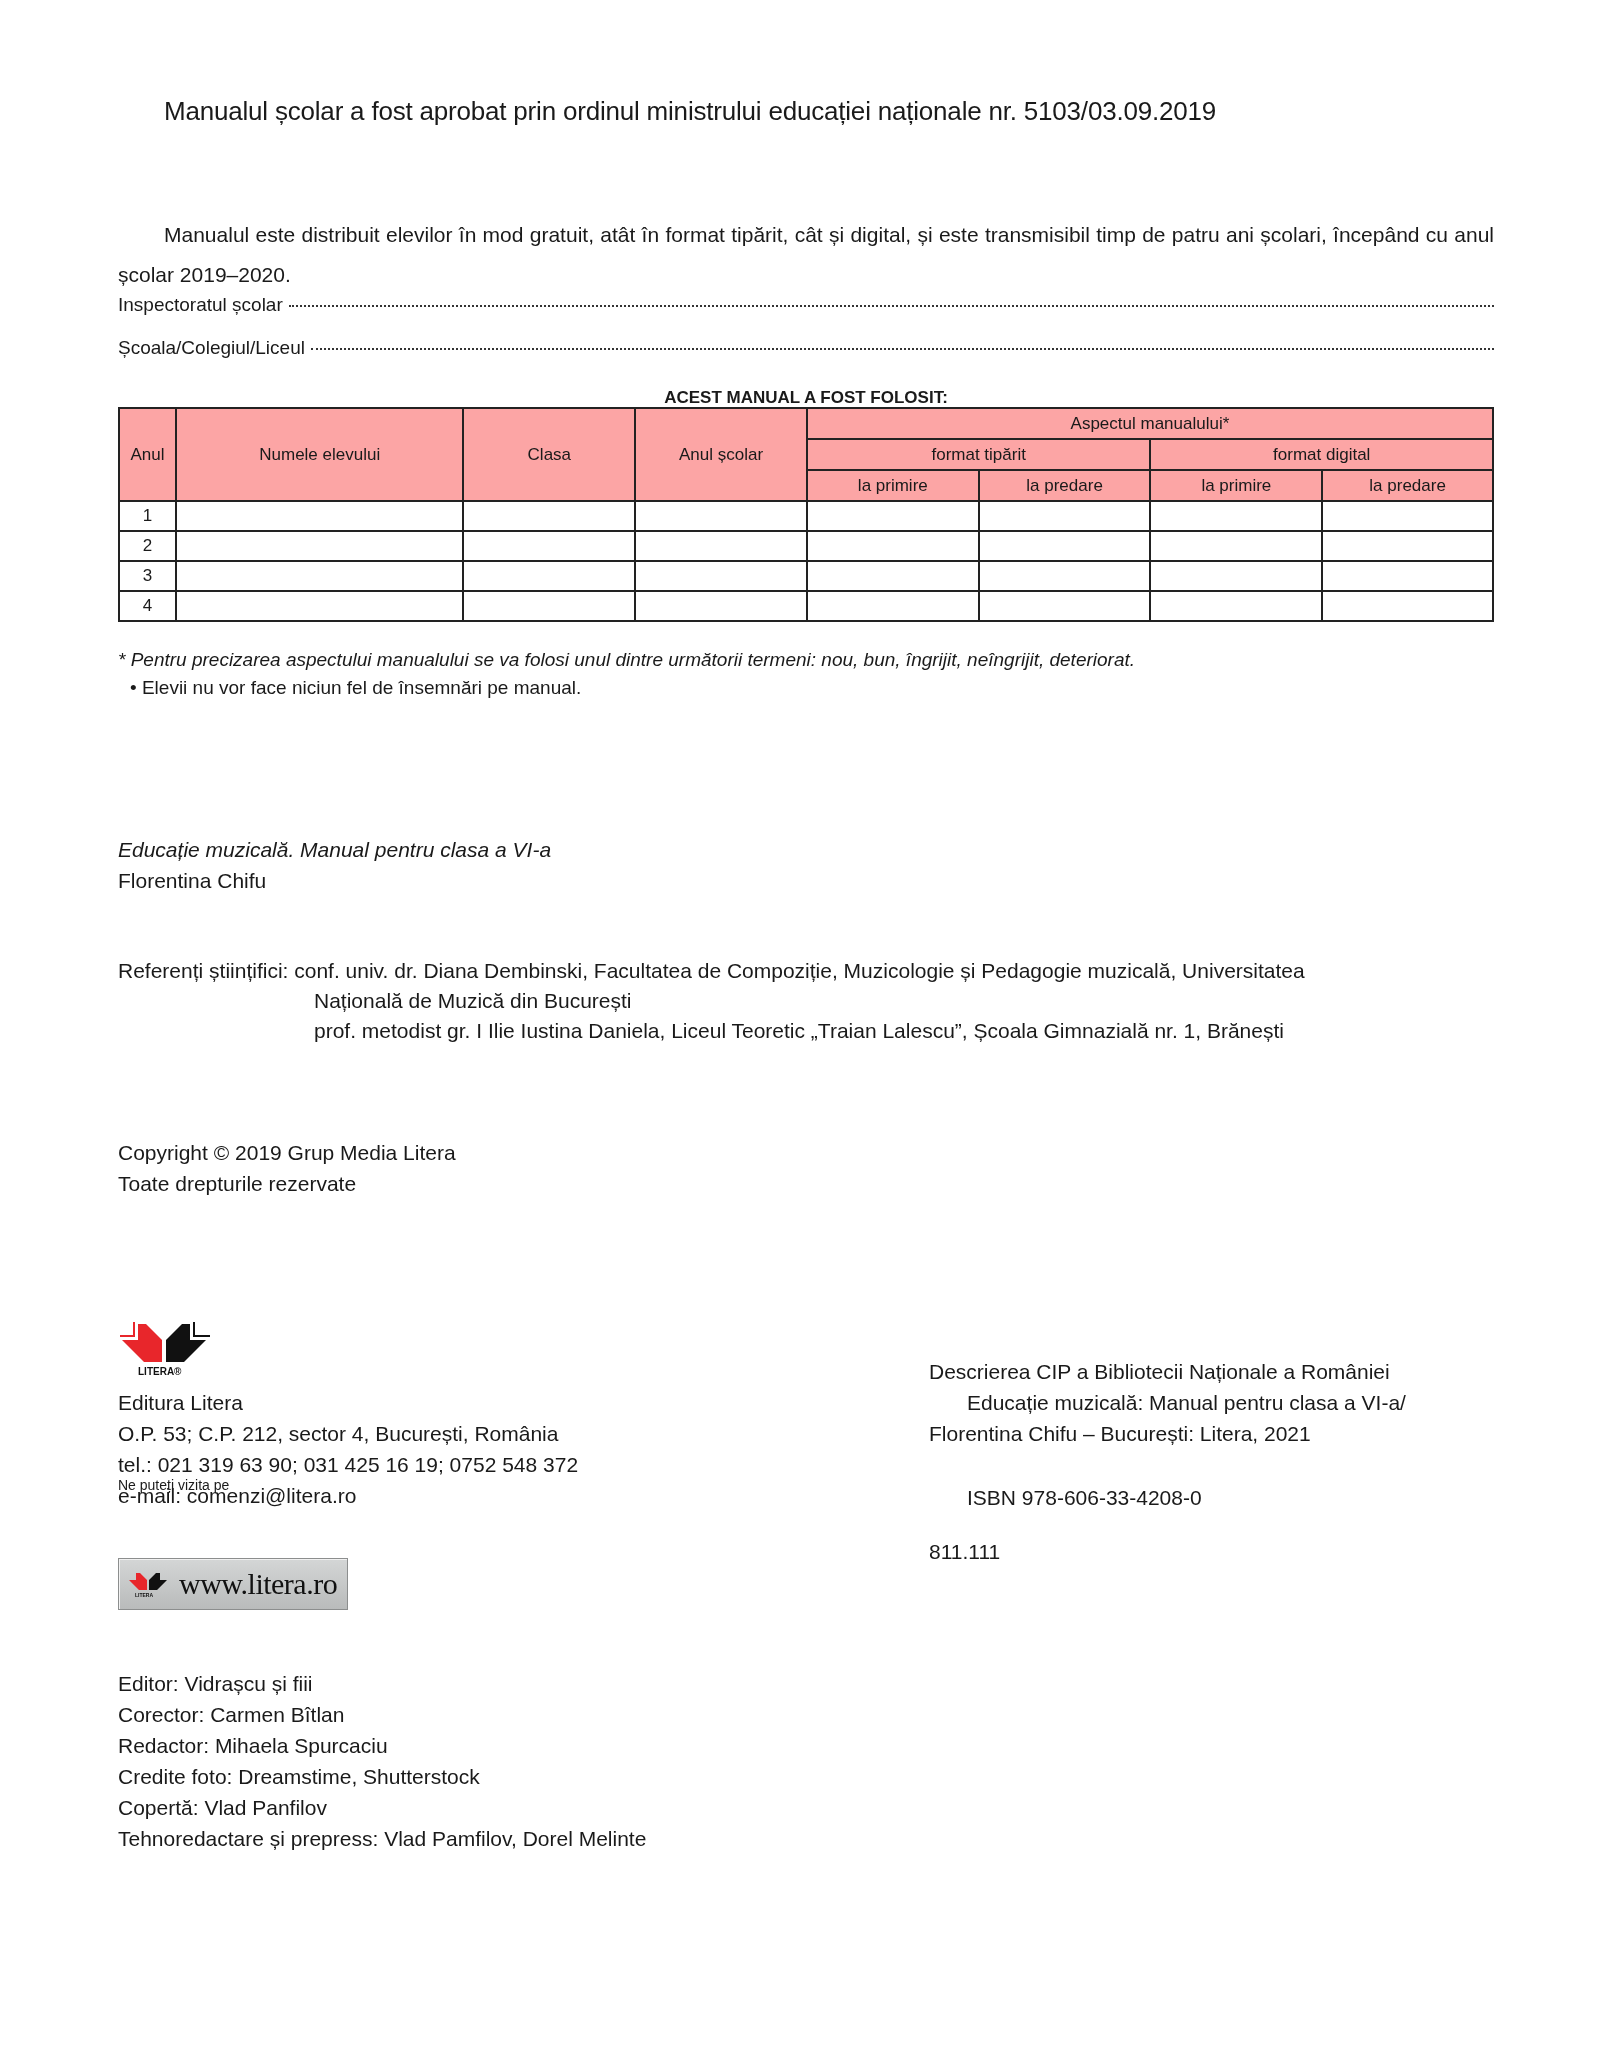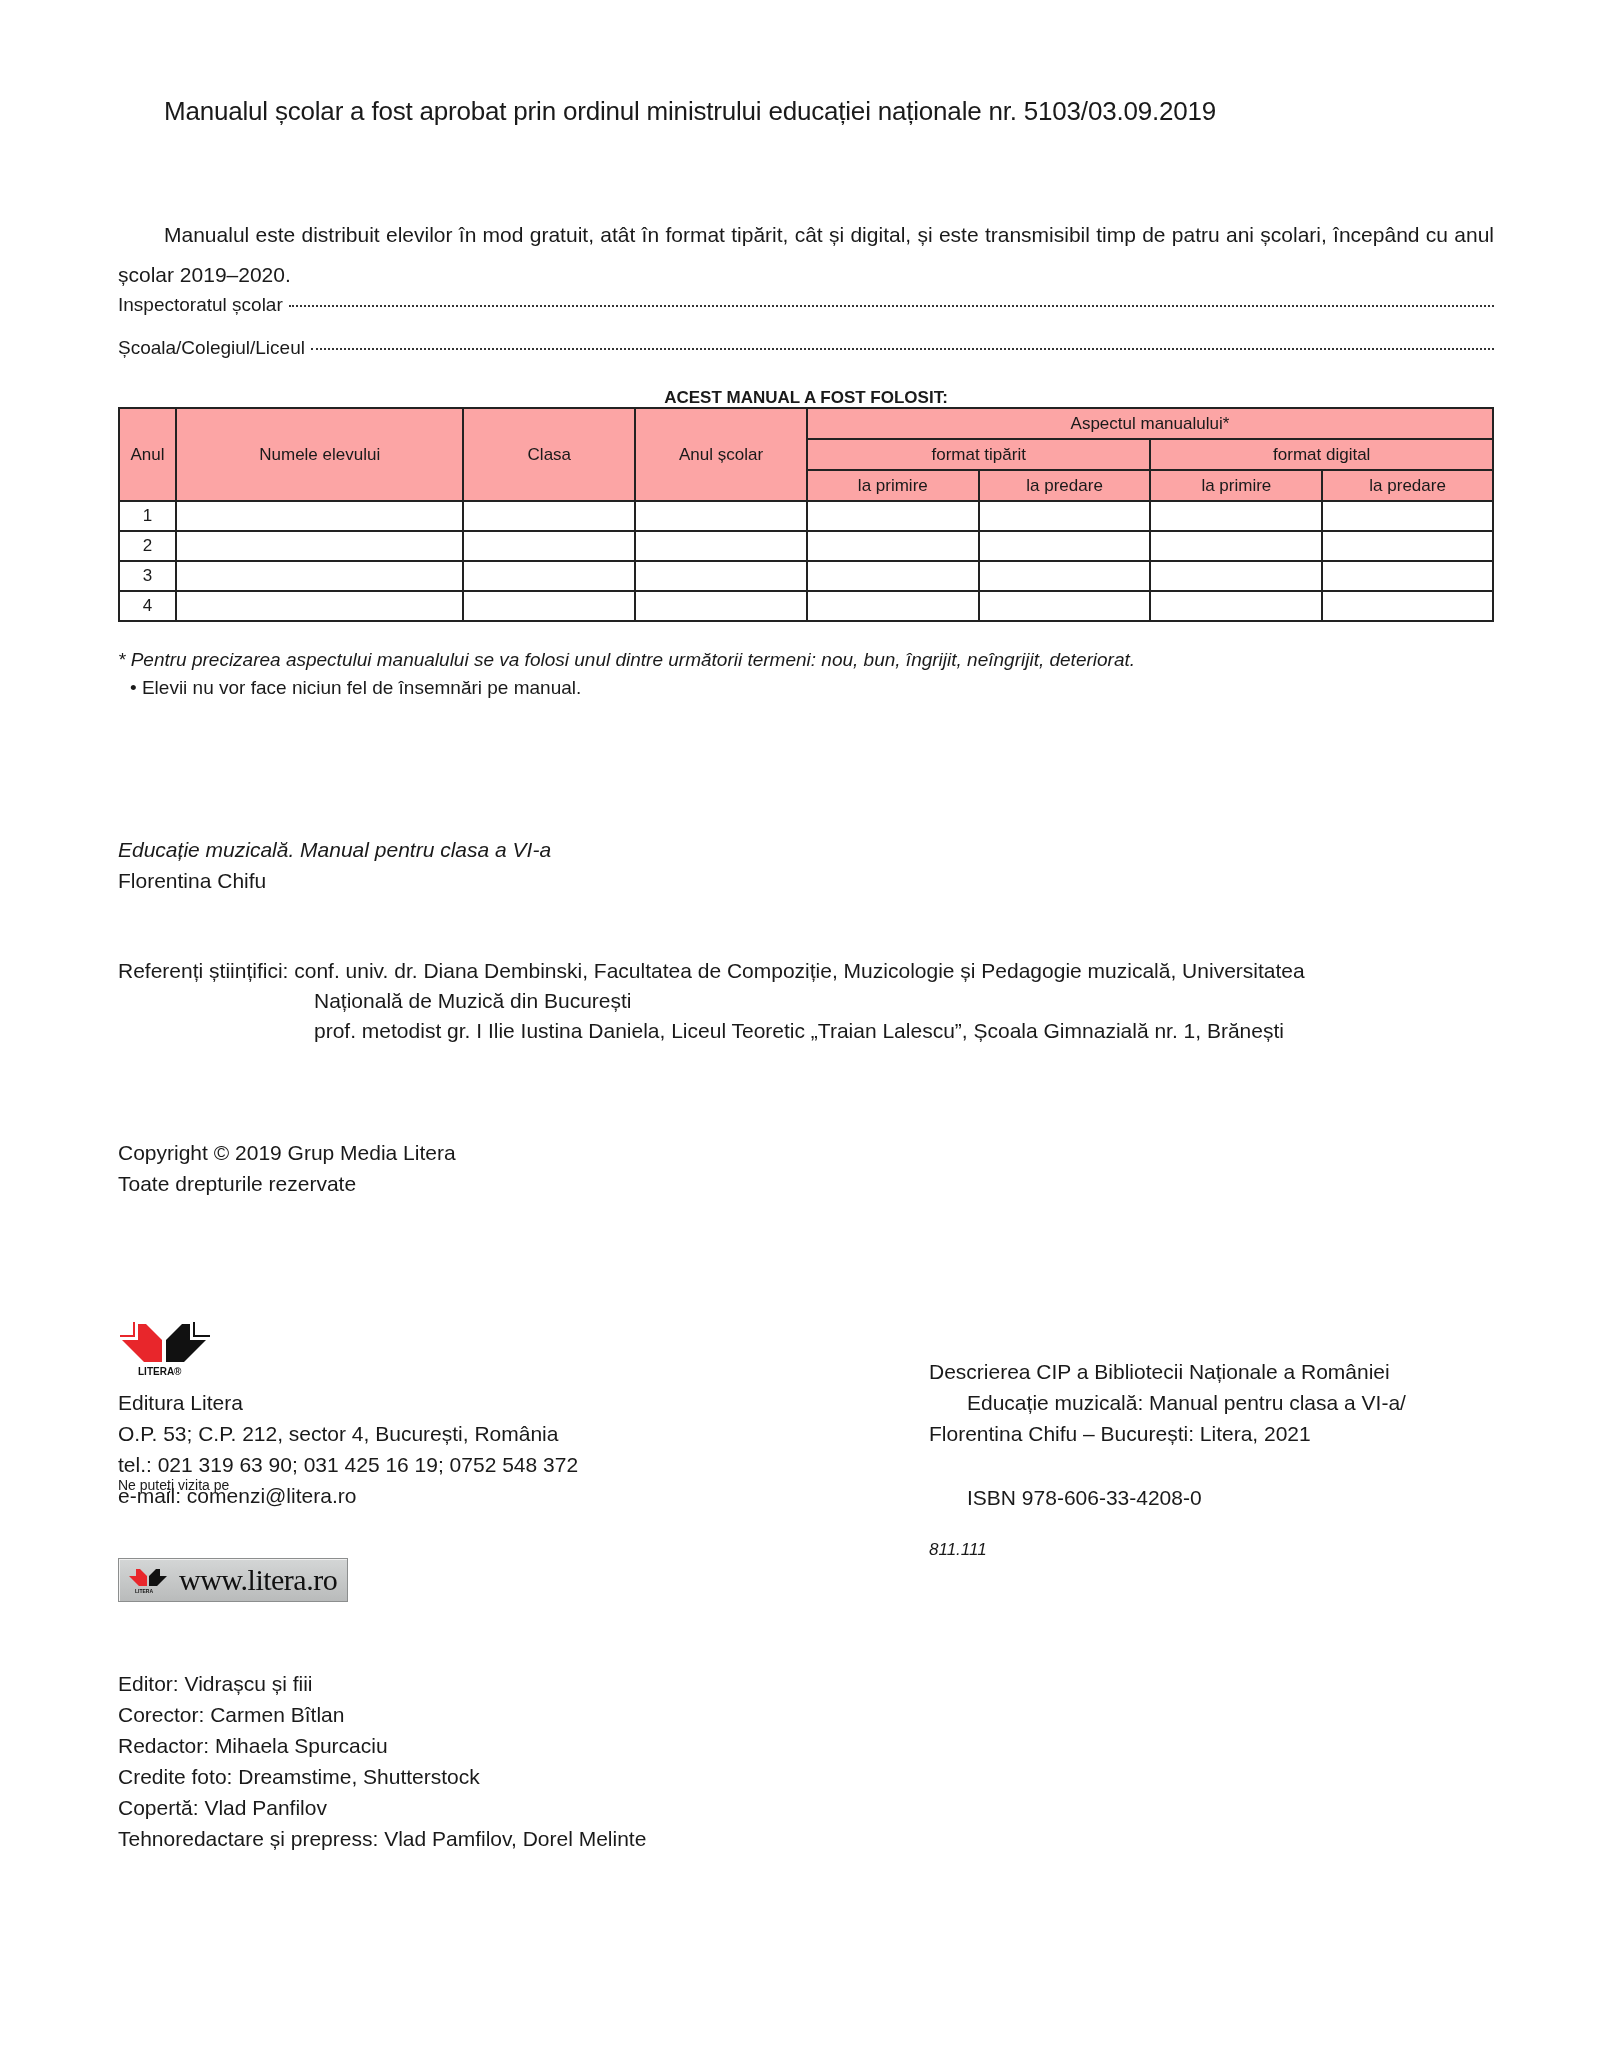--- a/index.html
+++ b/index.html
@@ -23,27 +23,27 @@
   .book { left: 118px; top: 834px; font-size: 21px; line-height: 31px; }
   .book .title { font-style: italic; }
   .ref { left: 118px; top: 956px; font-size: 21px; line-height: 30px; width: 1380px; }
   .ref .row { display: flex; }
   .ref .lbl { white-space: nowrap; }
   .ref .cont { padding-left: 196px; }
   .copy { left: 118px; top: 1137px; font-size: 21px; line-height: 31px; }
   .logo { left: 118px; top: 1318px; width: 96px; height: 60px; }
   .publisher { left: 118px; top: 1387px; font-size: 21px; line-height: 31px; }
   .visit { left: 118px; top: 1477px; font-size: 14px; }
-  .web-btn { left: 118px; top: 1558px; width: 230px; height: 44px; background: linear-gradient(#d4d6d6, #b9bbbb);
+  .web-btn { left: 118px; top: 1558px; width: 230px; height: 52px; background: linear-gradient(#d4d6d6, #b9bbbb);
              border: 1px solid #8c8e8e; box-shadow: inset 1px 1px 0 #f1f1f1; display: flex; align-items: center; gap: 8px; padding-left: 8px; box-sizing: border-box; }
   .web-btn .url { font-family: "Liberation Serif", serif; font-size: 30px; color: #111; letter-spacing: -0.5px; }
   .cip { left: 929px; top: 1356px; font-size: 21px; line-height: 31px; }
   .cip .ind { padding-left: 38px; }
   .isbn { left: 967px; top: 1486px; font-size: 21px; }
-  .class { left: 929px; top: 1540px; font-size: 17px; font-style: italic; }
+  .class { left: 929px; top: 1540px; font-size: 21px; }
   .credits { left: 118px; top: 1668px; font-size: 21px; line-height: 31px; }
 </style>
 </head>
 <body>
 
 <div class="abs approval">Manualul școlar a fost aprobat prin ordinul ministrului educației naționale nr. 5103/03.09.2019</div>
 
 <div class="abs intro">
   <p>Manualul este distribuit elevilor în mod gratuit, atât în format tipărit, cât și digital, și este transmisibil timp de patru ani școlari, începând cu anul școlar 2019–2020.</p>
 </div>

